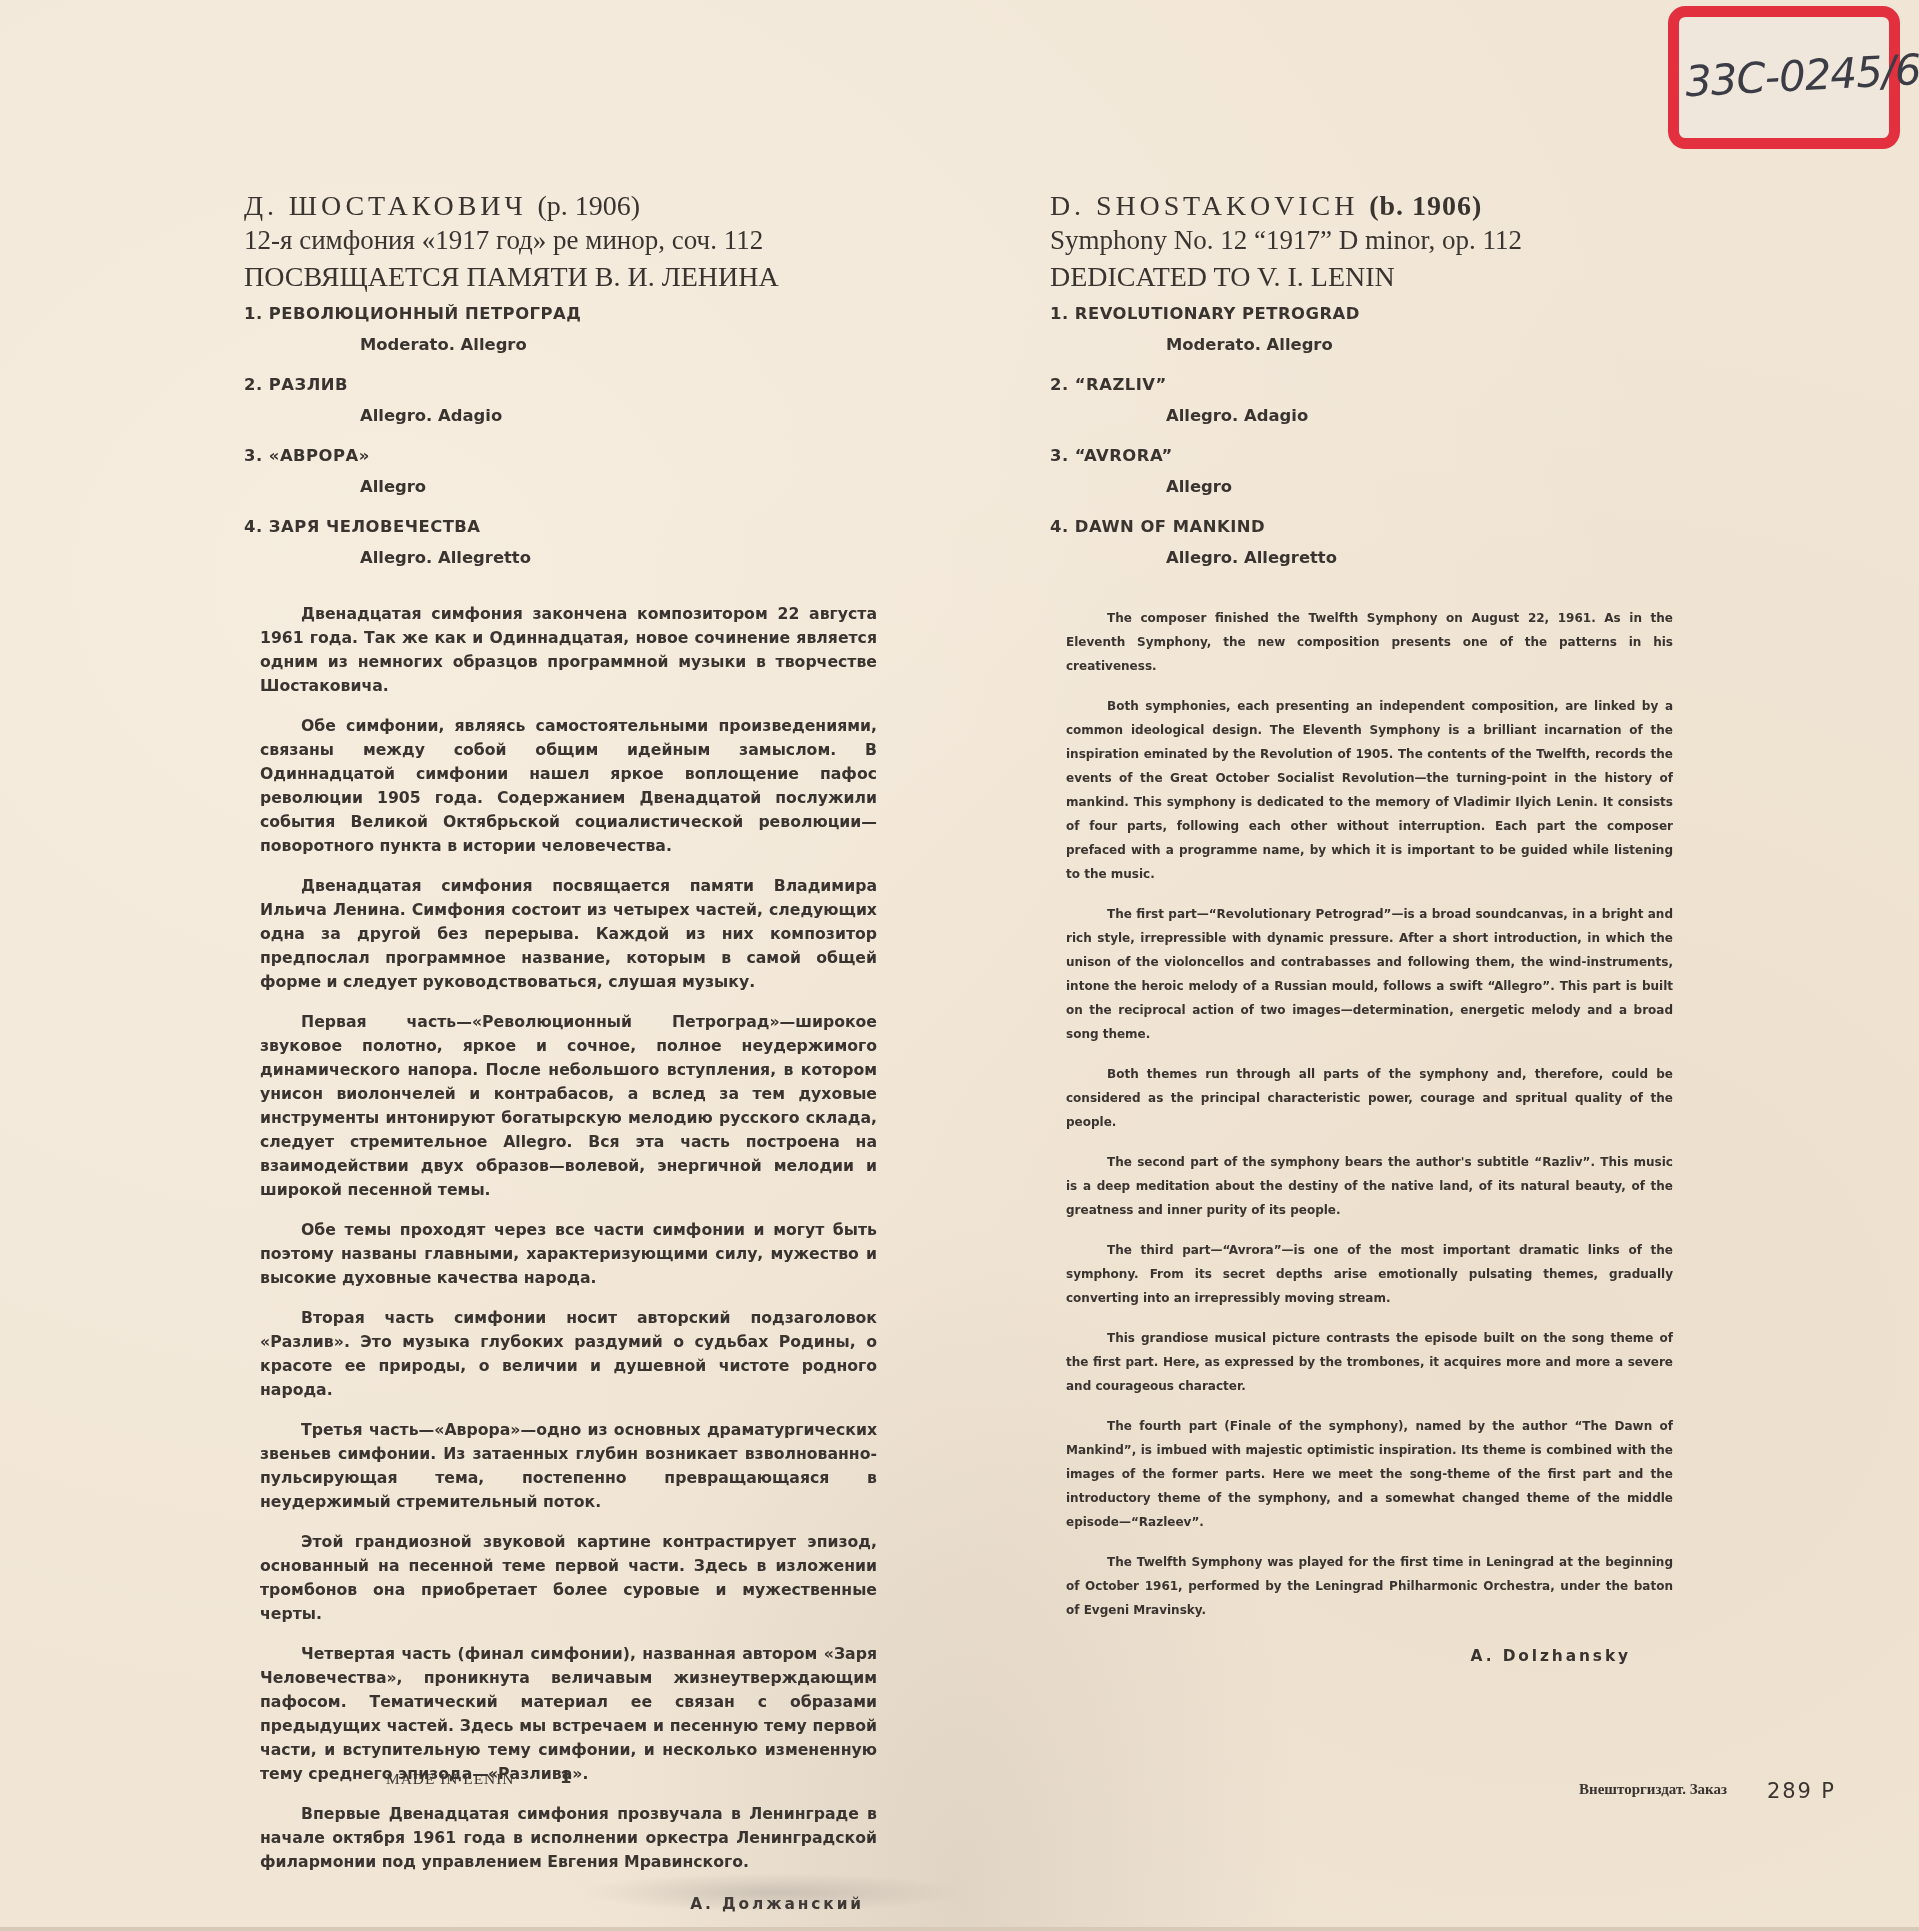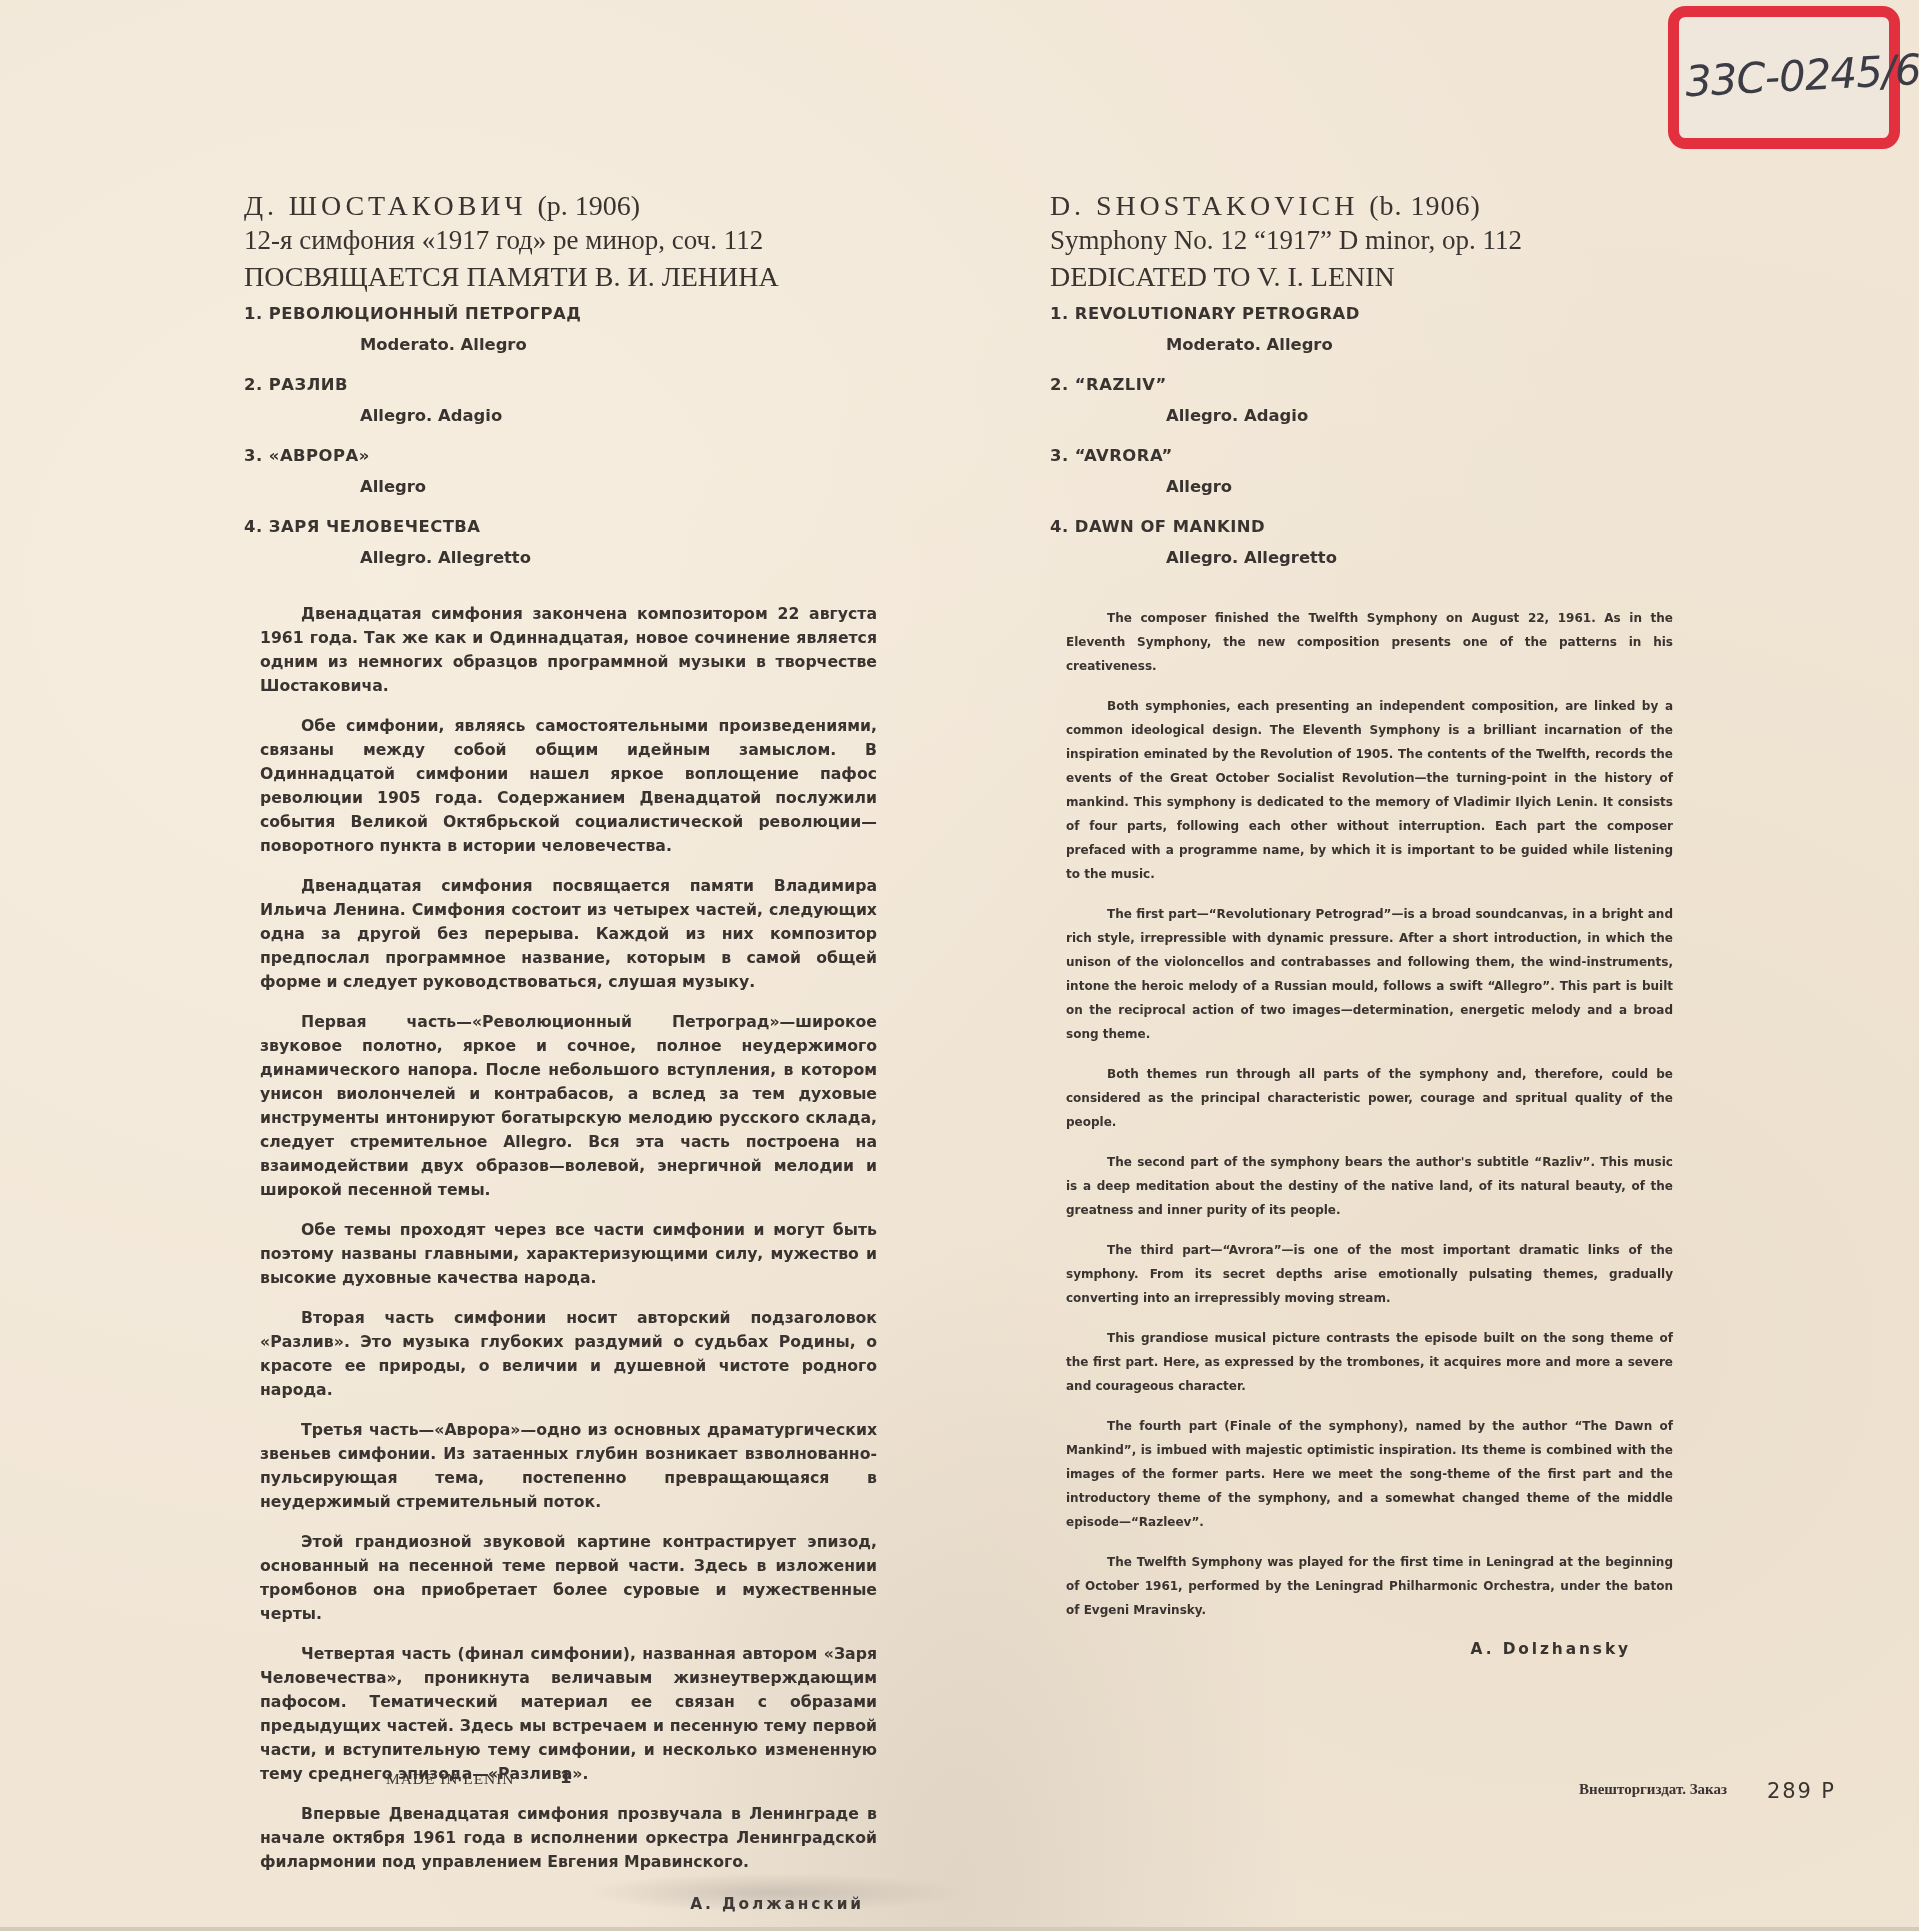--- a/index.html
+++ b/index.html
@@ -25,21 +25,21 @@
     white-space: nowrap;
   }
   .col { position: absolute; }
   .col-ru { left: 244px; top: 188px; width: 649px; }
   .col-en { left: 1050px; top: 188px; width: 639px; }
   .composer {
     font-family: "Liberation Serif", serif; font-size: 28px; letter-spacing: 3.9px;
     line-height: 35px; white-space: nowrap;
   }
   .composer .yr { letter-spacing: 0; }
-  .col-en .composer .yr { font-weight: normal; letter-spacing: 1px; }
+  .col-en .composer .yr { font-weight: bold; letter-spacing: 1px; }
   .subtitle {
     font-family: "Liberation Serif", serif; font-size: 27px; line-height: 35px; white-space: nowrap;
   }
   .dedication {
     font-family: "Liberation Serif", serif; font-size: 28px; line-height: 37px; white-space: nowrap;
   }
   .movements { list-style: none; margin: 5.8px 0 0 0; padding: 0; }
   .movement { height: 71px; position: relative; }
   .movement .title {
     font-weight: bold; font-size: 16.4px; letter-spacing: 0.5px; line-height: 25px; white-space: nowrap;
@@ -48,21 +48,21 @@
     position: absolute; left: 116px; top: 34px; font-weight: bold; font-size: 16.4px; white-space: nowrap;
   }
   .body-text { font-weight: bold; font-size: 15.7px; line-height: 24px; text-align: justify; }
   .body-text p { margin: 16px; text-indent: 41px; }
   .col-en .body-text { font-size: 12px; line-height: 24px; }
   .col-en .body-text p { margin-bottom: 8.7px; }
   .signature {
     font-weight: bold; font-size: 15.4px; letter-spacing: 2.9px; text-align: right; margin-top: 21px;
   }
   .col-ru .signature { padding-right: 29px; }
-  .col-en .signature { padding-right: 58px; margin-top: 18px; }
+  .col-en .signature { padding-right: 58px; margin-top: 25px; }
   .made-in {
     position: absolute; left: 386px; top: 1770px;
     font-family: "Liberation Serif", serif; font-size: 15.4px; letter-spacing: 1px;
   }
   .page-num {
     position: absolute; left: 560px; top: 1768px; font-size: 16.4px; font-weight: bold;
   }
   .publisher {
     position: absolute; left: 1579px; top: 1781px;
     font-family: "Liberation Serif", serif; font-size: 15px; font-weight: bold;

